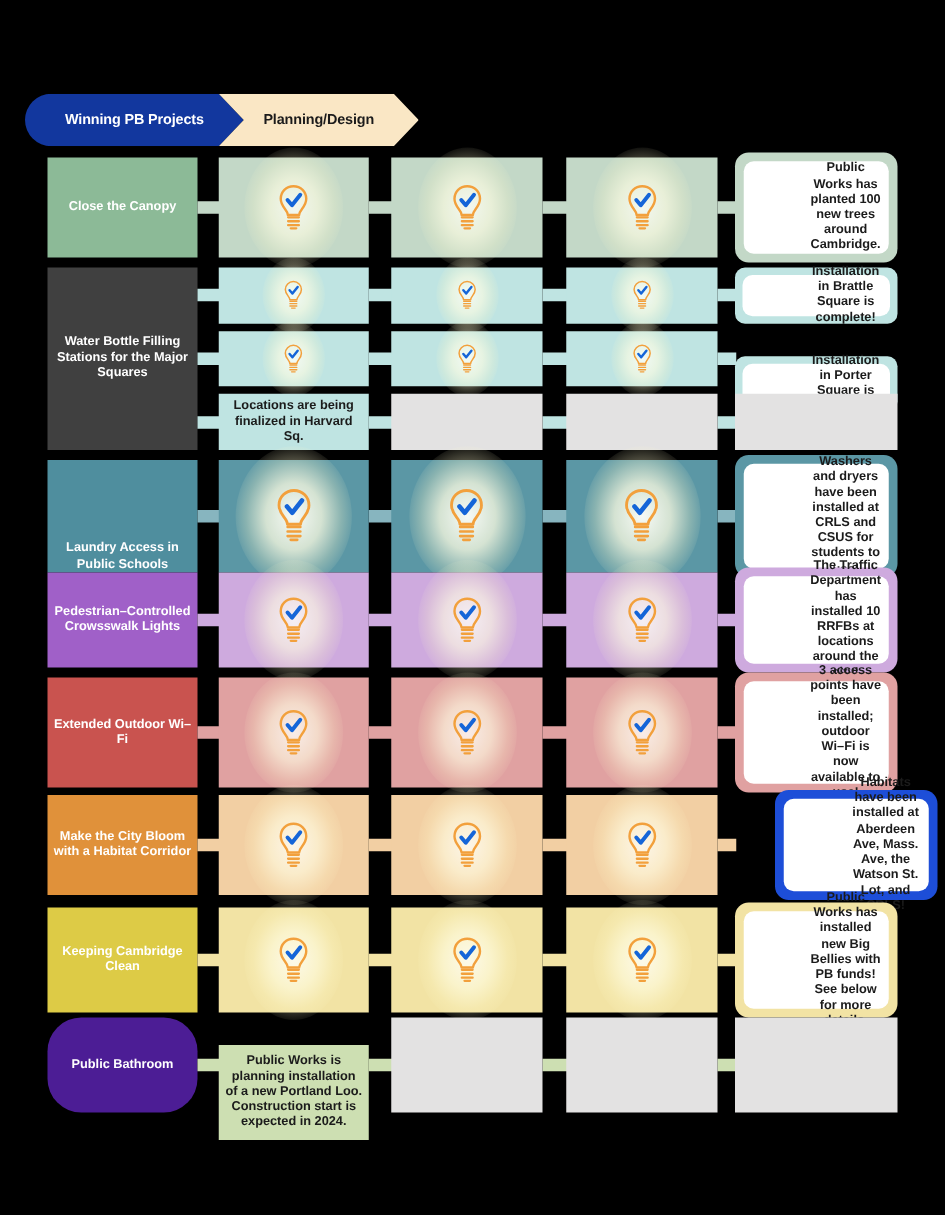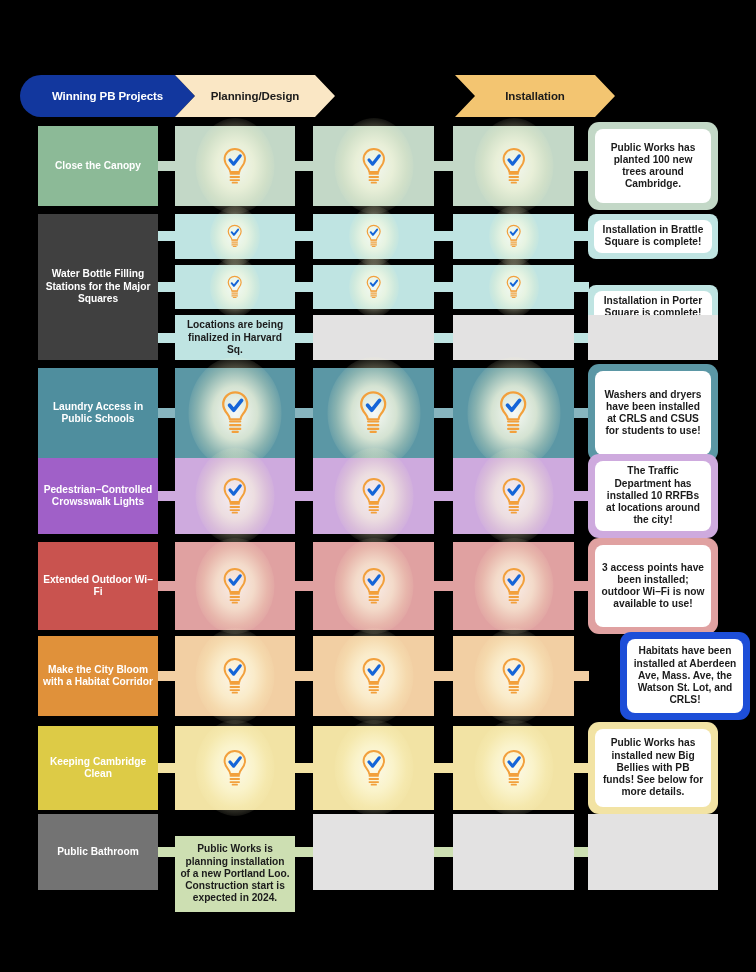--- a/index.html
+++ b/index.html
@@ -106,39 +106,36 @@
   .complete-frame {
     position: absolute;
     border-radius: 11px;
     display: flex; align-items: center; justify-content: center;
     padding: 7px;
   }
   .complete-card {
     width: 100%; height: 100%;
     background: #ffffff;
     border-radius: 8px;
-    display: flex; align-items: center; justify-content: center;
+    display: flex; align-items: center; justify-content: center; padding-left: 47px;
   }
   .complete-card .note-text { padding: 2px 6px; }
 </style>
 </head>
 <body>
 
 <div id="board">
 
   <div class="header-bar">
     <div class="chev chev-0">
       <span class="ctxt">Winning PB Projects</span>
     </div>
     <div class="chev chev-1">
       <span class="ctxt">Planning/Design</span>
     </div>
-    <div class="chev chev-3">
-      <span class="ctxt">Installation</span>
-    </div>
   </div>
 
   <div id="rows-host">
       <div class="label-box" style="top: 126px; height: 80px; background: rgb(140, 186, 151);">
         <span>Close the Canopy</span>
       </div>
       <div class="connector" style="left: 158px; width: 18px; top: 161px; transform: none; background: rgb(195, 216, 199);"></div>
       <div class="connector" style="left: 295px; width: 19px; top: 161px; transform: none; background: rgb(195, 216, 199);"></div>
       <div class="connector" style="left: 434px; width: 20px; top: 161px; transform: none; background: rgb(195, 216, 199);"></div>
       <div class="connector" style="left: 574px; width: 15px; top: 161px; transform: none; background: rgb(195, 216, 199);"></div>
@@ -270,21 +267,21 @@
       <div class="connector" style="left: 158px; width: 18px; top: 332.667px; transform: none; background: rgb(191, 228, 226);"></div>
       <div class="connector" style="left: 295px; width: 19px; top: 332.667px; transform: none; background: rgb(191, 228, 226);"></div>
       <div class="connector" style="left: 434px; width: 20px; top: 332.667px; transform: none; background: rgb(191, 228, 226);"></div>
       <div class="connector" style="left: 574px; width: 15px; top: 332.667px; transform: none; background: rgb(191, 228, 226);"></div>
       <div class="cell" style="left: 175px; top: 315.333px; width: 120px; height: 44.6667px; background: rgb(191, 228, 226);">
         <div class="note-text">Locations are being finalized in Harvard Sq.</div>
       </div>
       <div class="cell empty" style="left: 313px; top: 315.333px; width: 121px; height: 44.6667px; background: rgb(227, 226, 226);"></div>
       <div class="cell empty" style="left: 453px; top: 315.333px; width: 121px; height: 44.6667px; background: rgb(227, 226, 226);"></div>
       <div class="cell empty" style="left: 588px; top: 315.333px; width: 130px; height: 44.6667px; background: rgb(227, 226, 226);"></div>
-      <div class="label-box" style="top: 368px; height: 90px; background: rgb(79, 142, 158);">
+      <div class="label-box" style="top: 368px; height: 90px; background: rgb(79, 142, 158); align-items: flex-end;">
         <span>Laundry Access in Public Schools</span>
       </div>
       <div class="connector" style="left: 158px; width: 18px; top: 408px; transform: none; background: rgb(135, 181, 191);"></div>
       <div class="connector" style="left: 295px; width: 19px; top: 408px; transform: none; background: rgb(135, 181, 191);"></div>
       <div class="connector" style="left: 434px; width: 20px; top: 408px; transform: none; background: rgb(135, 181, 191);"></div>
       <div class="connector" style="left: 574px; width: 15px; top: 408px; transform: none; background: rgb(135, 181, 191);"></div>
       <div class="cell" style="left: 175px; top: 368px; width: 120px; height: 90px; background: rgb(91, 151, 165);">
         <div class="cell-inner">
           <div class="glow" style="width:93px;height:112px;background:radial-gradient(ellipse at center, rgba(255,255,250,0.95) 0%, rgba(255,253,226,0.741) 34%, rgba(255,250,205,0.285) 58%, rgba(255,250,205,0) 76%);"></div>
           <svg class="bulb" width="32.400000000000006" height="45.36" viewBox="0 0 30 42">
@@ -495,21 +492,21 @@
             <path d="M12.6 38.8h4.8" stroke="#f2a03c" stroke-width="2" stroke-linecap="round"></path>
             <path d="M9.8 14.1l3.9 4.6 7.2-9.1" fill="none" stroke="#1565d8" stroke-width="3.4" stroke-linecap="round" stroke-linejoin="round"></path>
           </svg>
         </div>
       </div>
       <div class="complete-frame" style="left: 588px; top: 722px; width: 130px; height: 92px; background: rgb(242, 227, 164);">
         <div class="complete-card">
           <div class="note-text">Public Works has installed new Big Bellies with PB funds! See below for more details.</div>
         </div>
       </div>
-      <div class="label-box" style="top: 814px; height: 76px; background: #737373;">
+      <div class="label-box" style="top: 814px; height: 76px; background: #4c1d95; border-radius: 27px;">
         <span>Public Bathroom</span>
       </div>
       <div class="connector" style="left: 158px; width: 18px; top: 847px; transform: none; background: rgb(205, 223, 178);"></div>
       <div class="connector" style="left: 295px; width: 19px; top: 847px; transform: none; background: rgb(205, 223, 178);"></div>
       <div class="connector" style="left: 434px; width: 20px; top: 847px; transform: none; background: rgb(205, 223, 178);"></div>
       <div class="connector" style="left: 574px; width: 15px; top: 847px; transform: none; background: rgb(205, 223, 178);"></div>
       <div class="cell" style="left: 175px; top: 814px; width: 120px; height: 76px; background: rgb(205, 223, 178); margin-top: 22px;">
         <div class="note-text">Public Works is planning installation of a new Portland Loo. Construction start is expected in 2024.</div>
       </div>
       <div class="cell empty" style="left: 313px; top: 814px; width: 121px; height: 76px; background: rgb(227, 226, 226);"></div>

